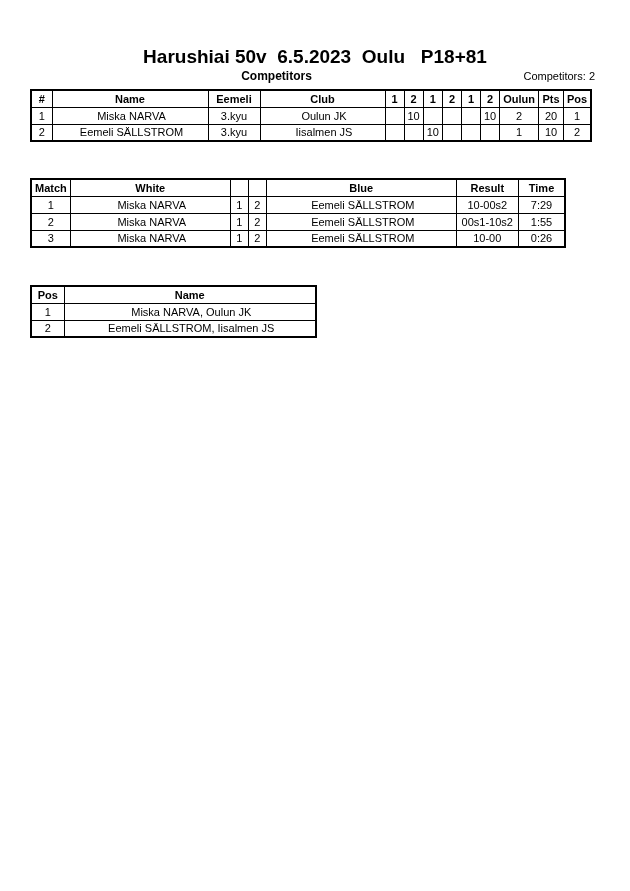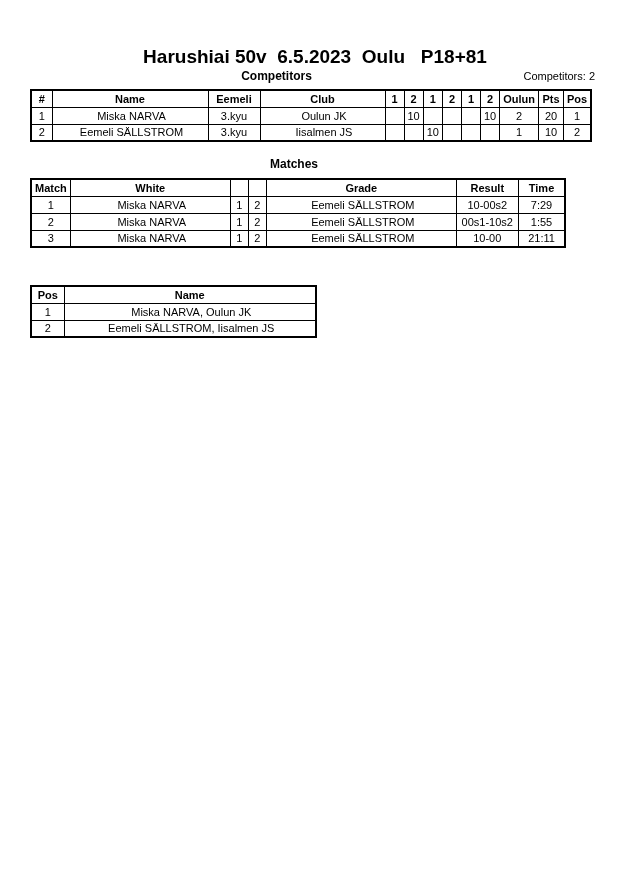--- a/index.html
+++ b/index.html
@@ -136,39 +136,38 @@
         <td></td>
         <td></td>
         <td></td>
         <td>1</td>
         <td>10</td>
         <td>2</td>
       </tr>
     </tbody>
   </table>
 
-  <div class="section-heading heading-matches">Matches</div>
 
   <table class="tbl tbl-matches">
     <colgroup>
       <col style="width:33px">
         <col style="width:160px">
         <col style="width:18px">
         <col style="width:18px">
       <col style="width:190px">
         <col style="width:62px">
         <col style="width:47px">
     </colgroup>
     <thead>
       <tr>
         <th>Match</th>
         <th>White</th>
         <th></th>
         <th></th>
-        <th>Grade</th>
+        <th>Blue</th>
         <th>Result</th>
         <th>Time</th>
       </tr>
     </thead>
     <tbody>
       <tr>
         <td>1</td>
         <td class="al">Miska NARVA</td>
         <td>1</td>
         <td>2</td>
@@ -185,21 +184,21 @@
         <td>00s1-10s2</td>
         <td>1:55</td>
       </tr>
       <tr>
         <td>3</td>
         <td class="al">Miska NARVA</td>
         <td>1</td>
         <td>2</td>
         <td class="al">Eemeli SÄLLSTROM</td>
         <td>10-00</td>
-        <td>21:11</td>
+        <td>0:26</td>
       </tr>
     </tbody>
   </table>
 
 
   <table class="tbl tbl-results">
     <colgroup>
       <col style="width:33px">
         <col style="width:252px">
     </colgroup>

